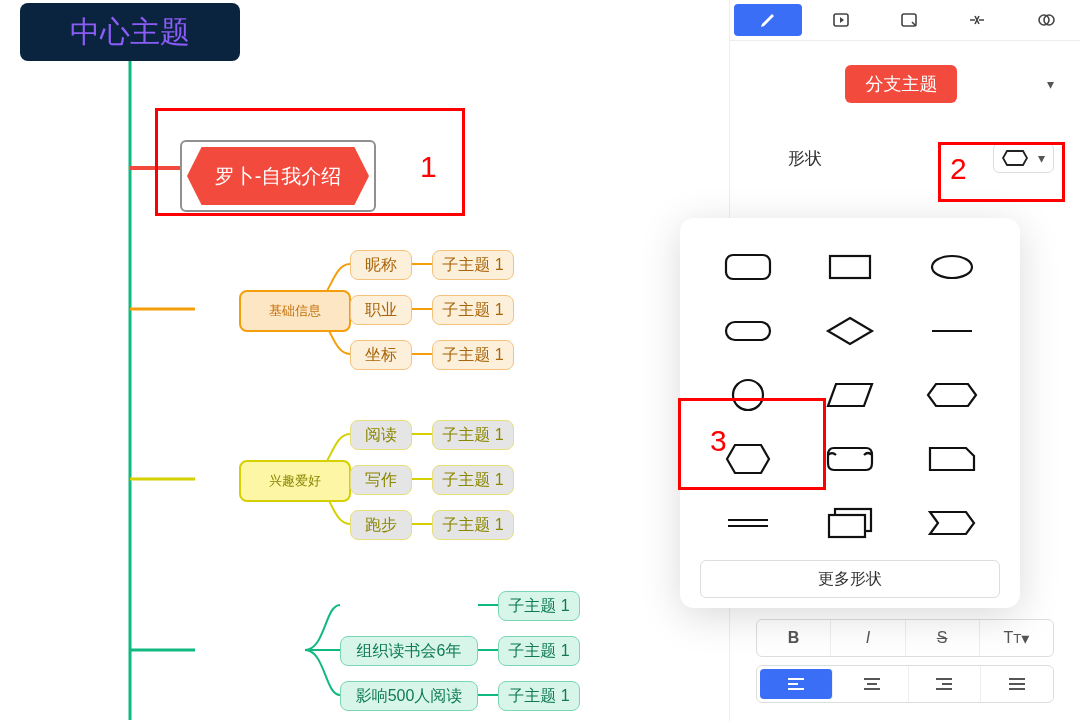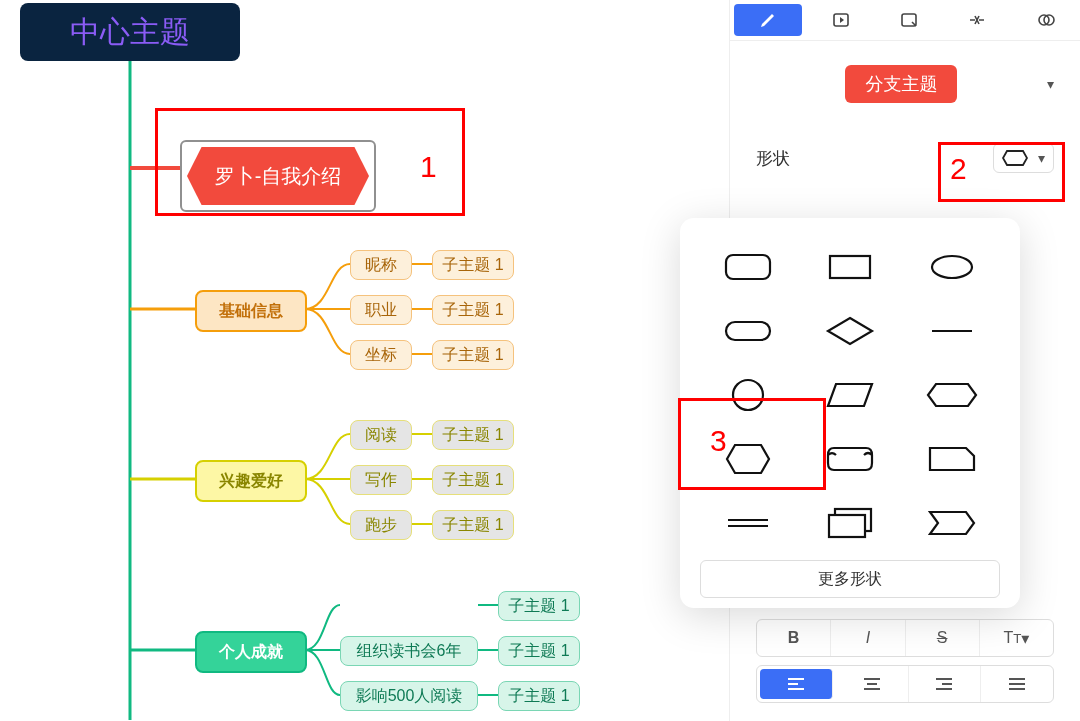--- a/index.html
+++ b/index.html
@@ -1,38 +1,38 @@
 <!DOCTYPE html>
 <html><head>
 <meta charset="utf-8">
 <style>
   html,body{margin:0;padding:0;width:1080px;height:721px;font-family:"PingFang SC","Microsoft YaHei",sans-serif;background:#fff;overflow:hidden;}
   .canvas{position:absolute;left:0;top:0;width:730px;height:721px;}
   .node{position:absolute;display:flex;align-items:center;justify-content:center;border-radius:8px;white-space:nowrap;}
   .root{left:20px;top:3px;width:220px;height:58px;background:#0a2440;color:#8b5cf6;font-size:30px;font-weight:500;}
   .sel-wrap{left:180px;top:140px;width:182px;height:58px;padding:5px;border:2px solid #909090;border-radius:6px;}
   .sel{width:100%;height:100%;display:flex;align-items:center;justify-content:center;color:#fff;font-size:20px;font-weight:500;background:#f24a3d;clip-path:polygon(8% 0,92% 0,100% 50%,92% 100%,8% 100%,0 50%);}
-  .b2{border:2px solid;font-size:16px;font-weight:700;}
+  .b2{border:2px solid;font-size:13px;font-weight:400;margin-left:44px;}
   .basic{left:195px;top:290px;border-color:#f59e0b;background:#fde6c4;color:#c2700a;width:108px;height:38px;}
   .hobby{left:195px;top:460px;border-color:#d6d000;background:#fdf7a5;color:#8a8600;width:108px;height:38px;}
   .ach  {left:195px;top:631px;border-color:#10b981;background:#34d399;color:#fff;width:108px;height:38px;}
   .t3{border:1px solid;font-size:16px;}
   .orange{border-color:#f5c27d;background:#fdf0db;color:#a8650a;}
   .yellow{border-color:#e6df7a;background:#e5e5e5;color:#8a8600;}
   .green {border-color:#7ad6b4;background:#d7f5e9;color:#0f7a55;}
   .small{width:60px;height:28px;}
   .sub{width:80px;height:28px;}
   .panel{position:absolute;right:0;top:0;width:350px;height:721px;border-left:1px solid #eee;}
   .tabs{display:flex;height:40px;border-bottom:1px solid #eee;}
   .tab{flex:1;display:flex;align-items:center;justify-content:center;color:#444;}
   .tab.active{background:#3b6ef6;color:#fff;border-radius:4px;margin:4px;}
   .p-body{padding:24px 26px;}
   .pill{display:flex;align-items:center;}
   .pill-btn{background:#f24a3d;color:#fff;font-size:18px;font-weight:500;padding:7px 20px;border-radius:6px;margin:0 auto;}
-  .row{display:flex;align-items:center;justify-content:space-between;margin-top:40px;font-size:17px;color:#333;}
+  .row{display:flex;align-items:center;justify-content:space-between;margin-top:40px;font-size:17px;color:#333;margin-left:32px;}
   .shapebox{display:flex;align-items:center;gap:10px;border:1px solid #ddd;border-radius:6px;padding:5px 8px;}
   .pop{position:absolute;left:680px;top:218px;width:340px;height:390px;background:#fff;border-radius:14px;box-shadow:0 8px 40px rgba(0,0,0,.15);padding:20px;box-sizing:border-box;}
   .grid{display:grid;grid-template-columns:repeat(3,1fr);grid-auto-rows:58px;gap:6px 6px;}
   .cell{display:flex;align-items:center;justify-content:center;}
   .more{margin-top:8px;border:1px solid #ddd;border-radius:6px;height:36px;display:flex;align-items:center;justify-content:center;font-size:16px;color:#333;}
   .hl{position:absolute;border:3px solid #f00;box-sizing:border-box;}
   .hl1{left:155px;top:108px;width:310px;height:108px;}
   .hl2{left:938px;top:142px;width:127px;height:60px;}
   .hl3{left:678px;top:398px;width:148px;height:92px;}
   .num{position:absolute;color:#f00;font-size:30px;font-weight:400;}
@@ -78,21 +78,20 @@
   </svg>
 
   <div class="node root">中心主题</div>
 
   <div class="node sel-wrap">
     <div class="sel">罗卜-自我介绍</div>
   </div>
 
   <div class="node b2 basic">基础信息</div>
   <div class="node b2 hobby">兴趣爱好</div>
-  <div class="node b2 ach">个人成就</div>
 
   <div class="node t3 orange small" style="left:350px;top:250px">昵称</div>
   <div class="node t3 orange small" style="left:350px;top:295px">职业</div>
   <div class="node t3 orange small" style="left:350px;top:340px">坐标</div>
   <div class="node t3 orange sub" style="left:432px;top:250px">子主题 1</div>
   <div class="node t3 orange sub" style="left:432px;top:295px">子主题 1</div>
   <div class="node t3 orange sub" style="left:432px;top:340px">子主题 1</div>
 
   <div class="node t3 yellow small" style="left:350px;top:420px">阅读</div>
   <div class="node t3 yellow small" style="left:350px;top:465px">写作</div>

